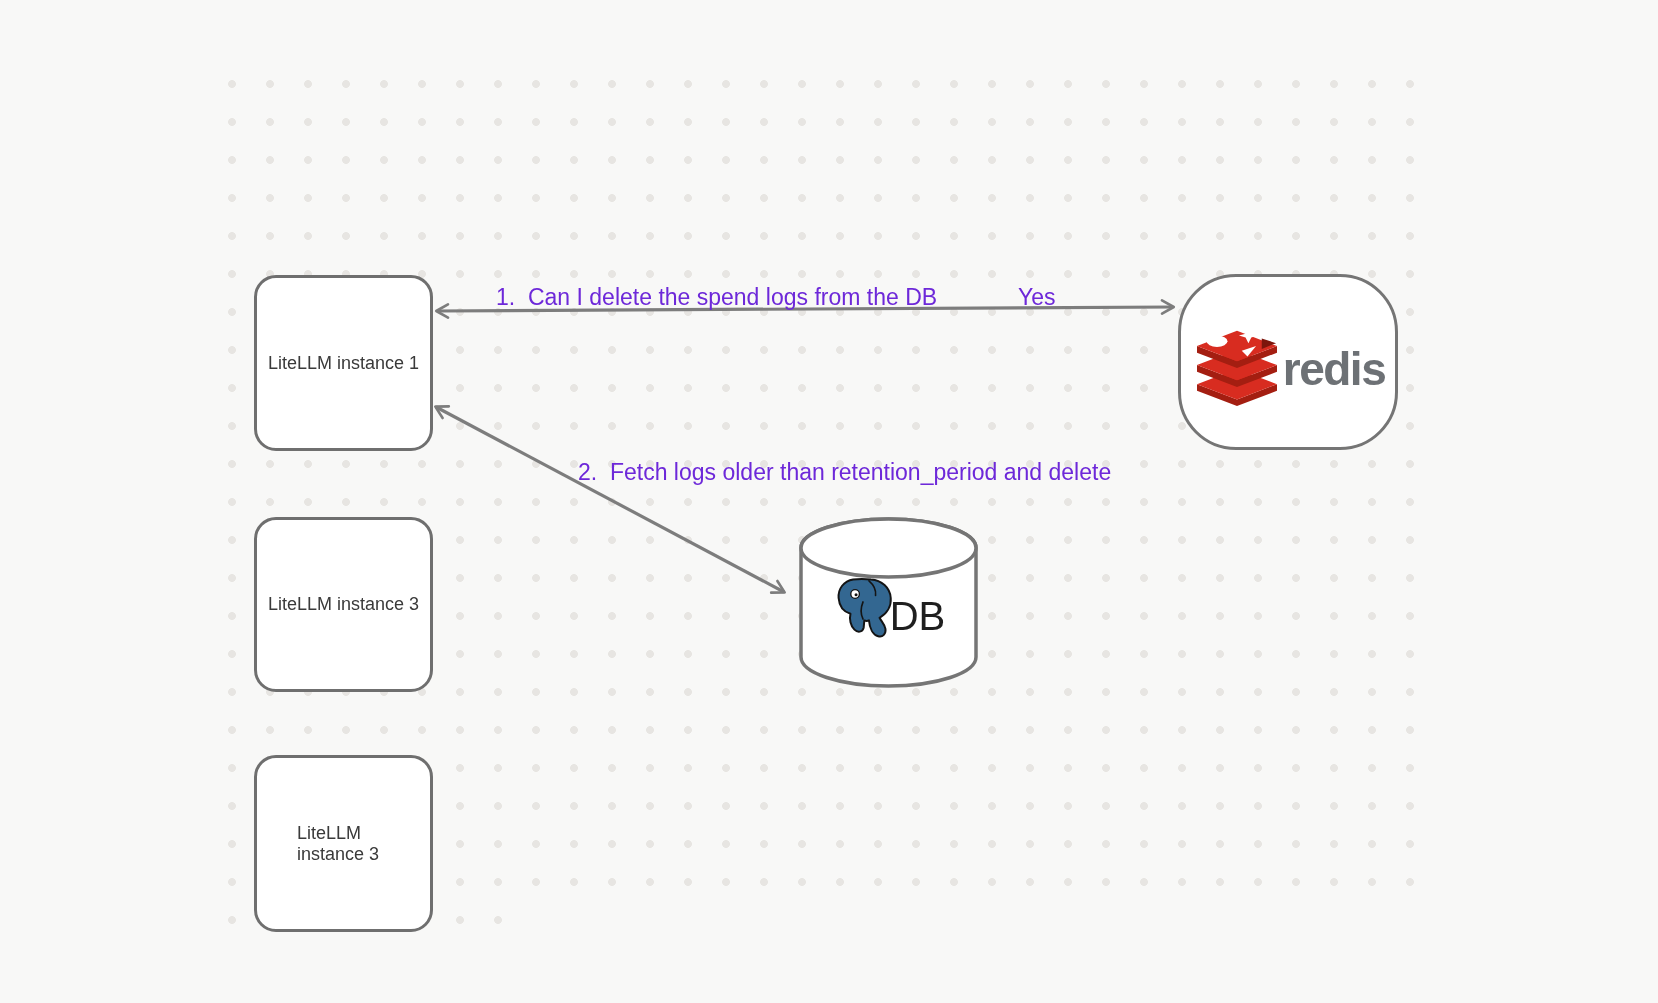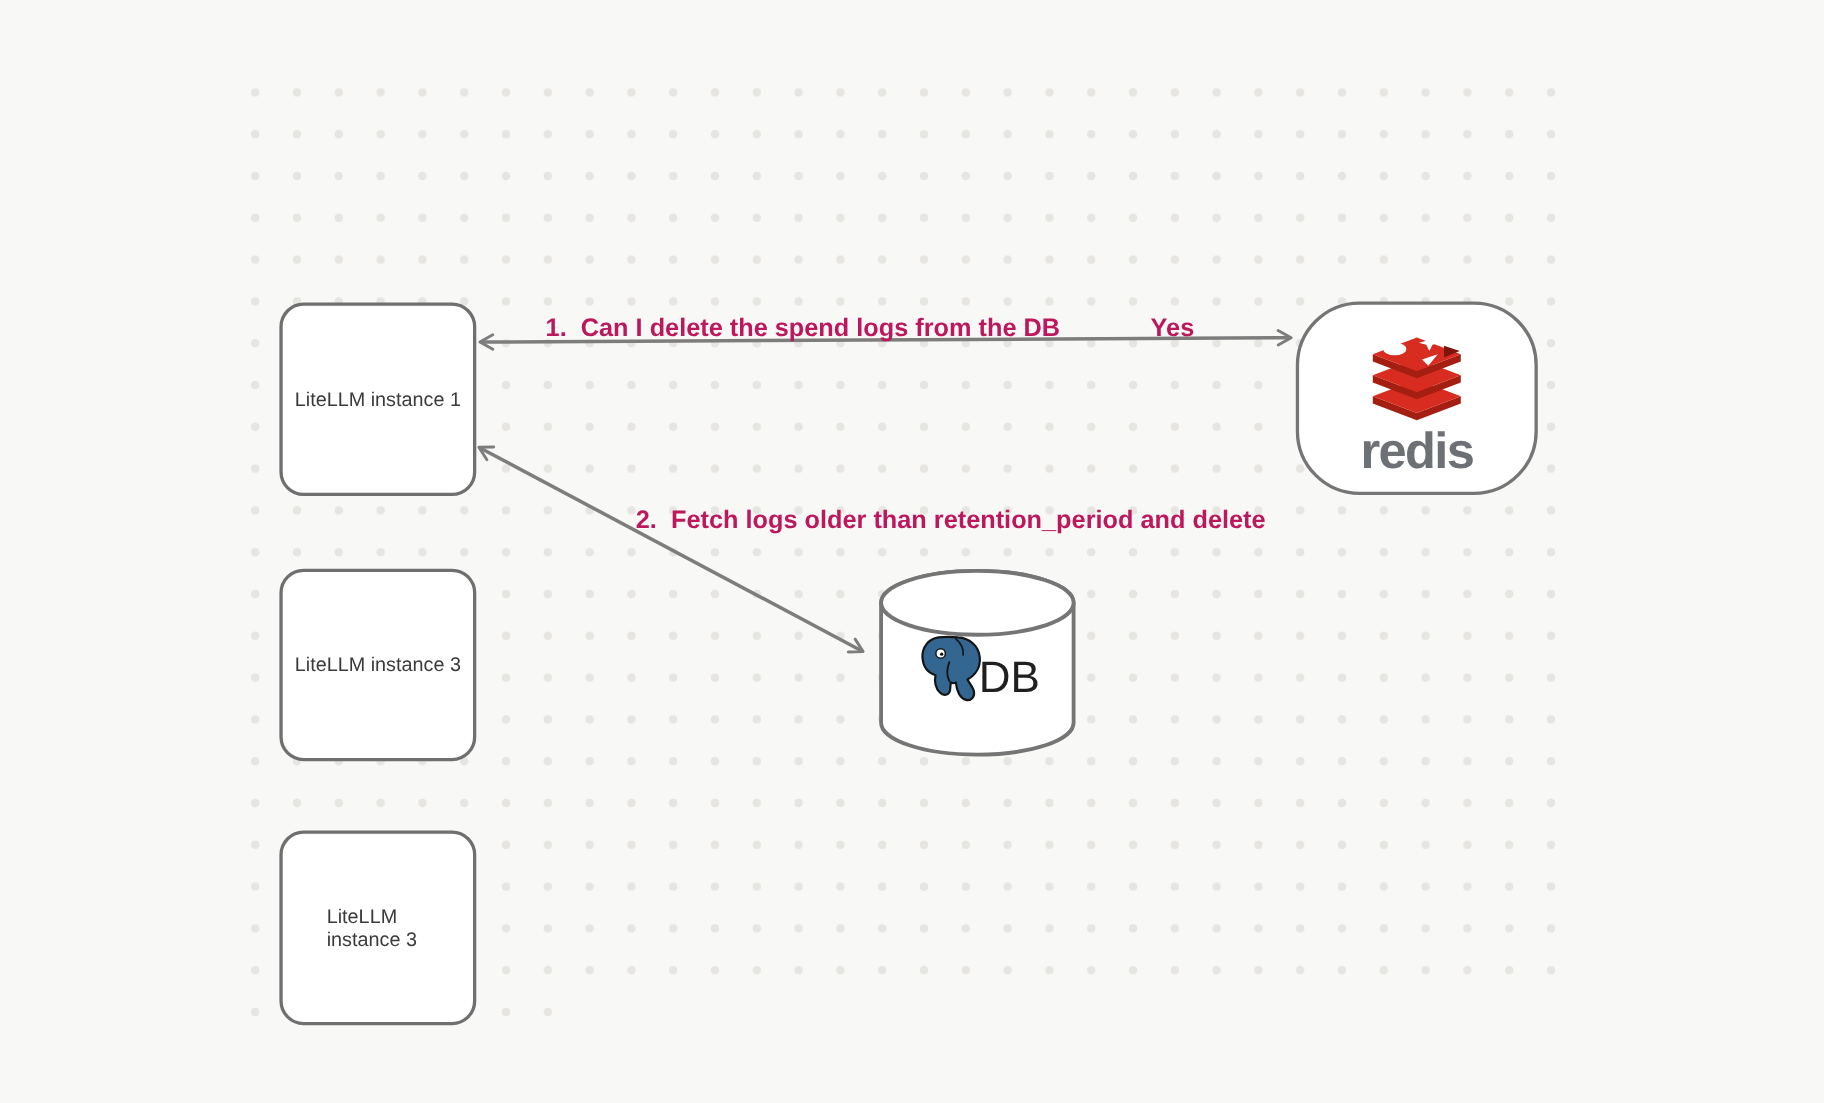--- a/index.html
+++ b/index.html
@@ -23,42 +23,42 @@
   }
   .box-1 { top:275px; height:176px; }
   .box-2 { top:517px; height:175px; }
   .box-3 { top:755px; height:177px;padding-left:40px; }
   .shape-box .lbl { font-size:18px; color:#3a3a3a; }
 
   .redis-node {
     position:absolute; left:1178px; top:274px; width:220px; height:176px;
     box-sizing:border-box; background:#ffffff; border:3.5px solid #757575;
     border-radius:58px;
-    display:flex; flex-direction:column; align-items:center; justify-content:center;
+    display:flex; flex-direction:row; align-items:center; justify-content:center;
     padding-top:10px;
   }
   .redis-word {
     font-size:46px; font-weight:700; color:#6d7175;
     letter-spacing:-1.5px; line-height:1; margin-top:3px;
   }
 
   .db-node { position:absolute; left:797px; top:515px; width:183px; height:175px; }
   .db-cyl  { position:absolute; left:0; top:0; }
   .db-content {
     position:absolute; left:0; top:36px; width:100%; height:118px;
     display:flex; align-items:center; justify-content:center;
   }
   .db-label { font-size:40px; font-weight:500; color:#1f1f1f; margin-top:12px; margin-left:-8px; }
 
   .edge-label {
-    position:absolute; font-size:23px; font-weight:700; color:#be185d;
+    position:absolute; font-size:23px; font-weight:400; color:#6d28d9;
     white-space:pre; line-height:1.15;
   }
   .lbl-q   { left:496px;  top:284px; }
-  .lbl-yes { left:1046px; top:284px; }
+  .lbl-yes { left:1018px; top:284px; }
   .lbl-2   { left:578px;  top:459px; }
 
   svg.edges { position:absolute; left:0; top:0; }
 </style>
 </head>
 <body>
 
 <div class="dots dots-main"></div>
 <div class="dots dots-tail"></div>
 

